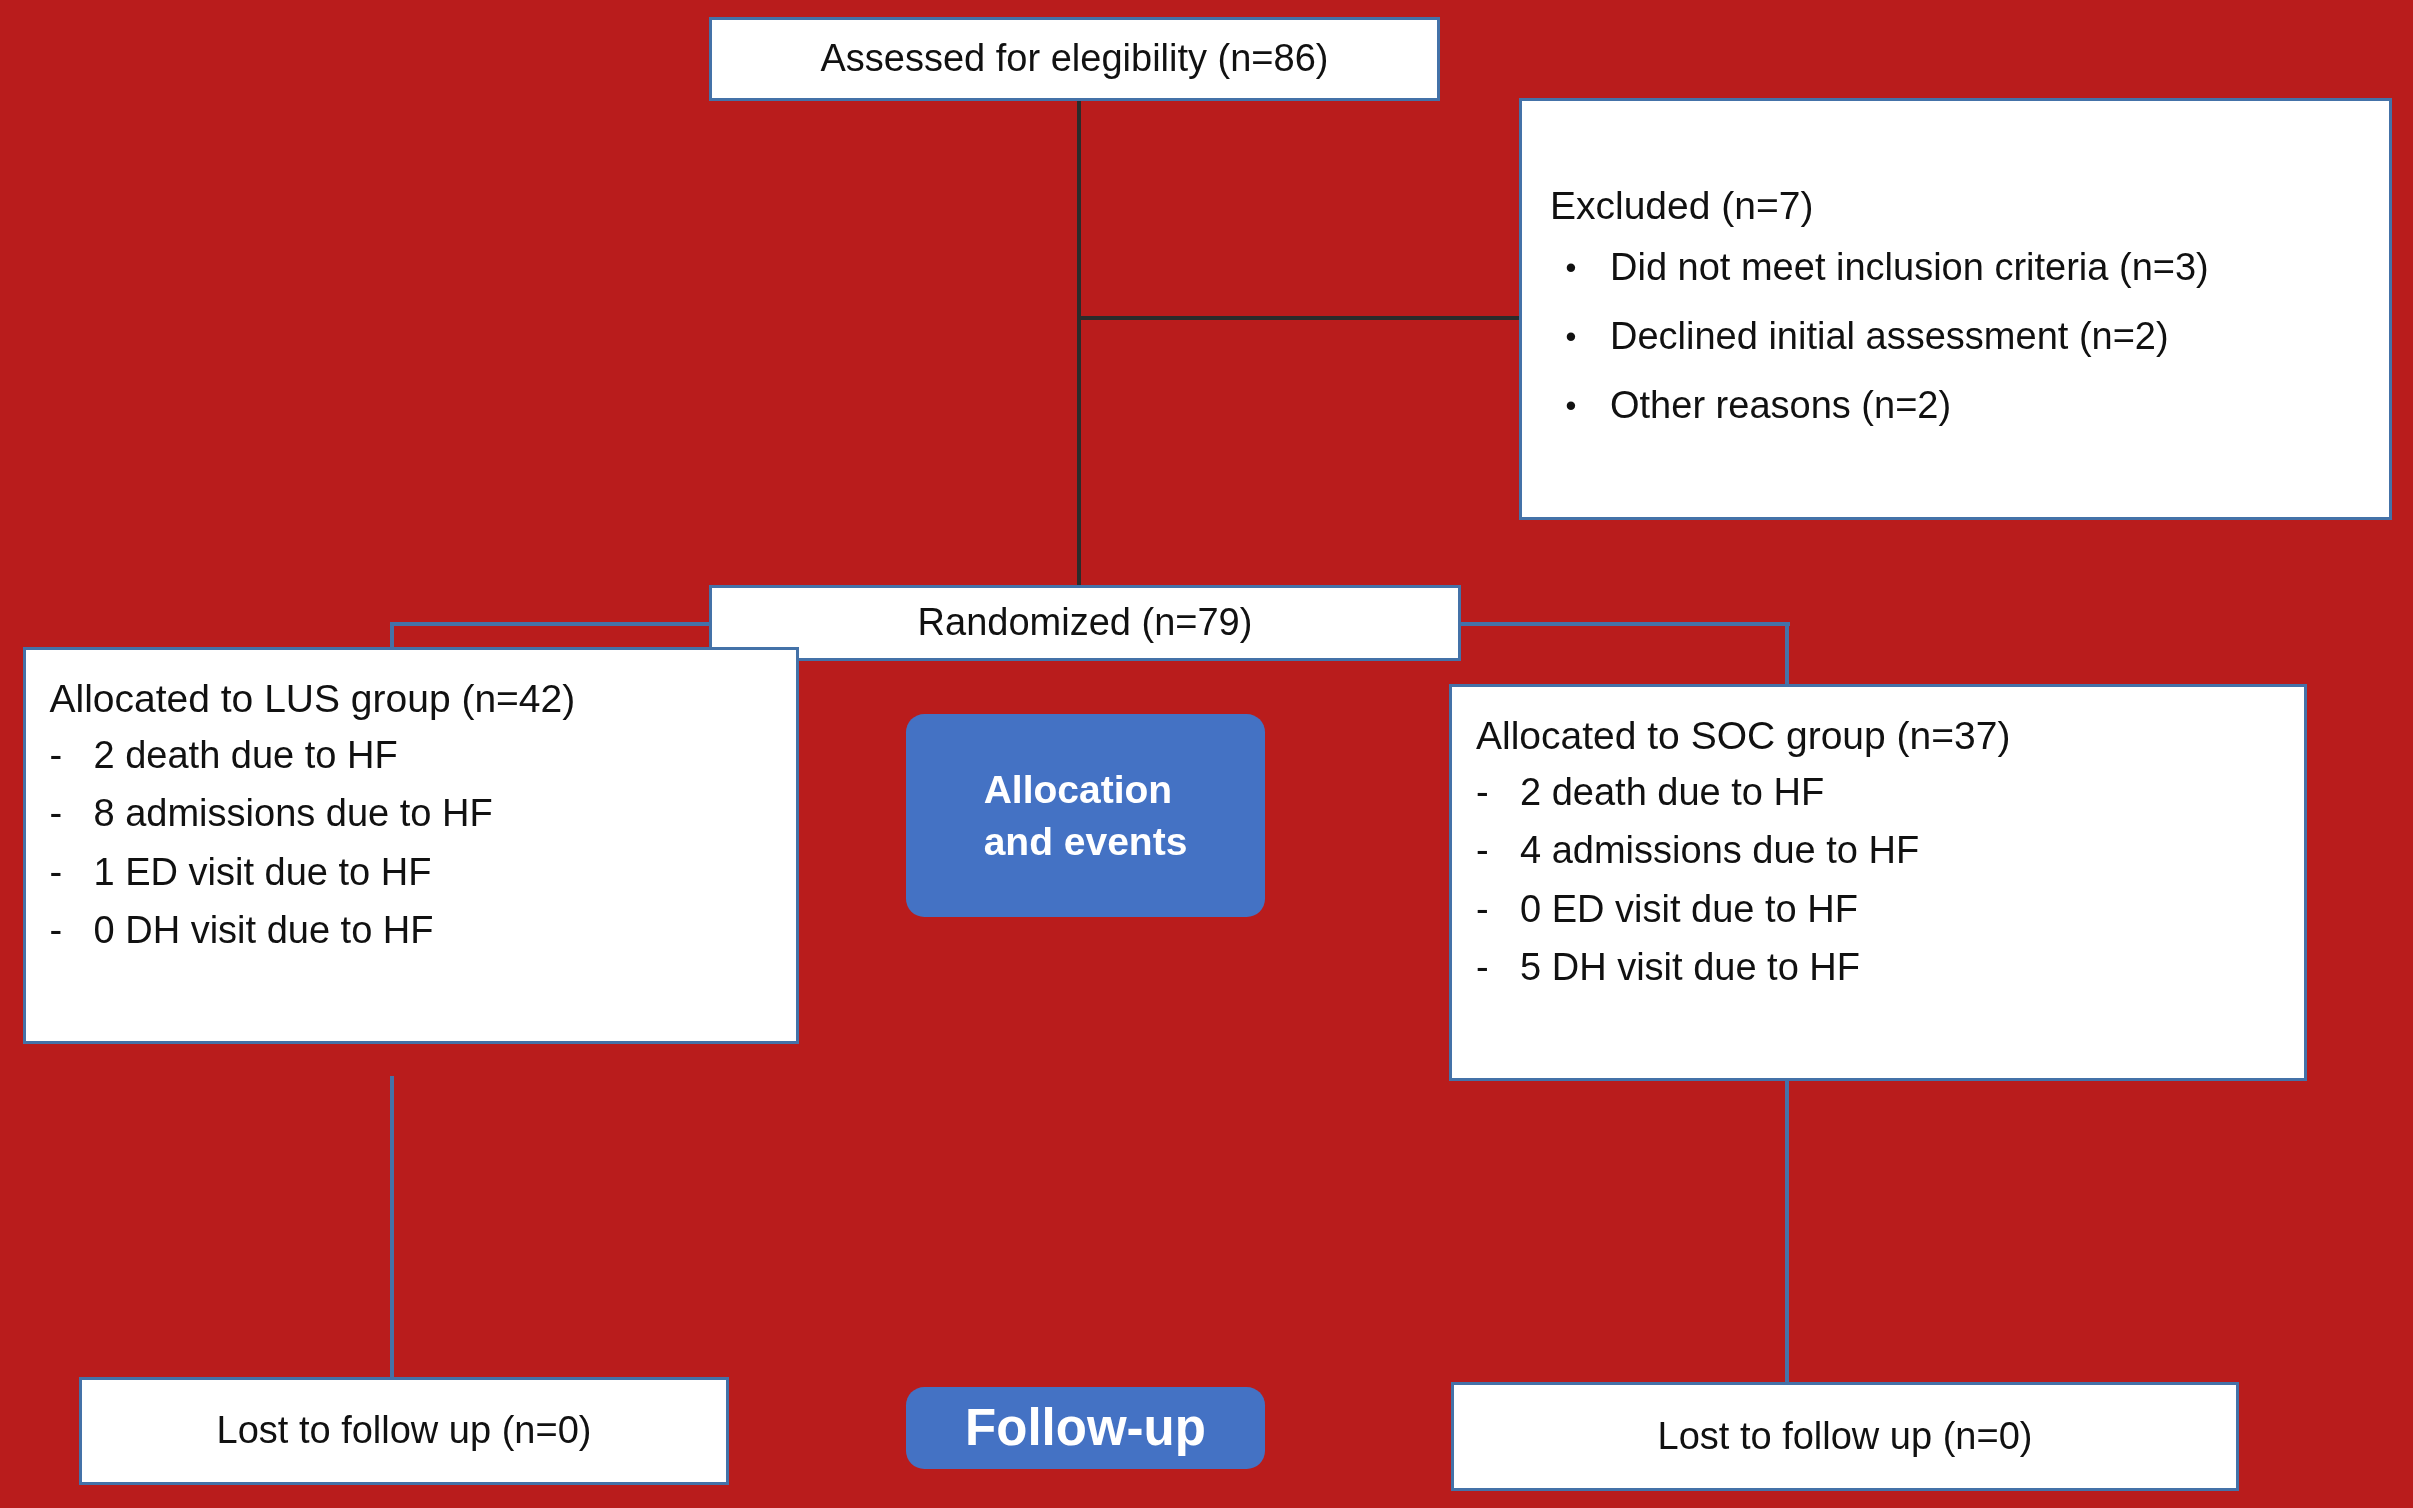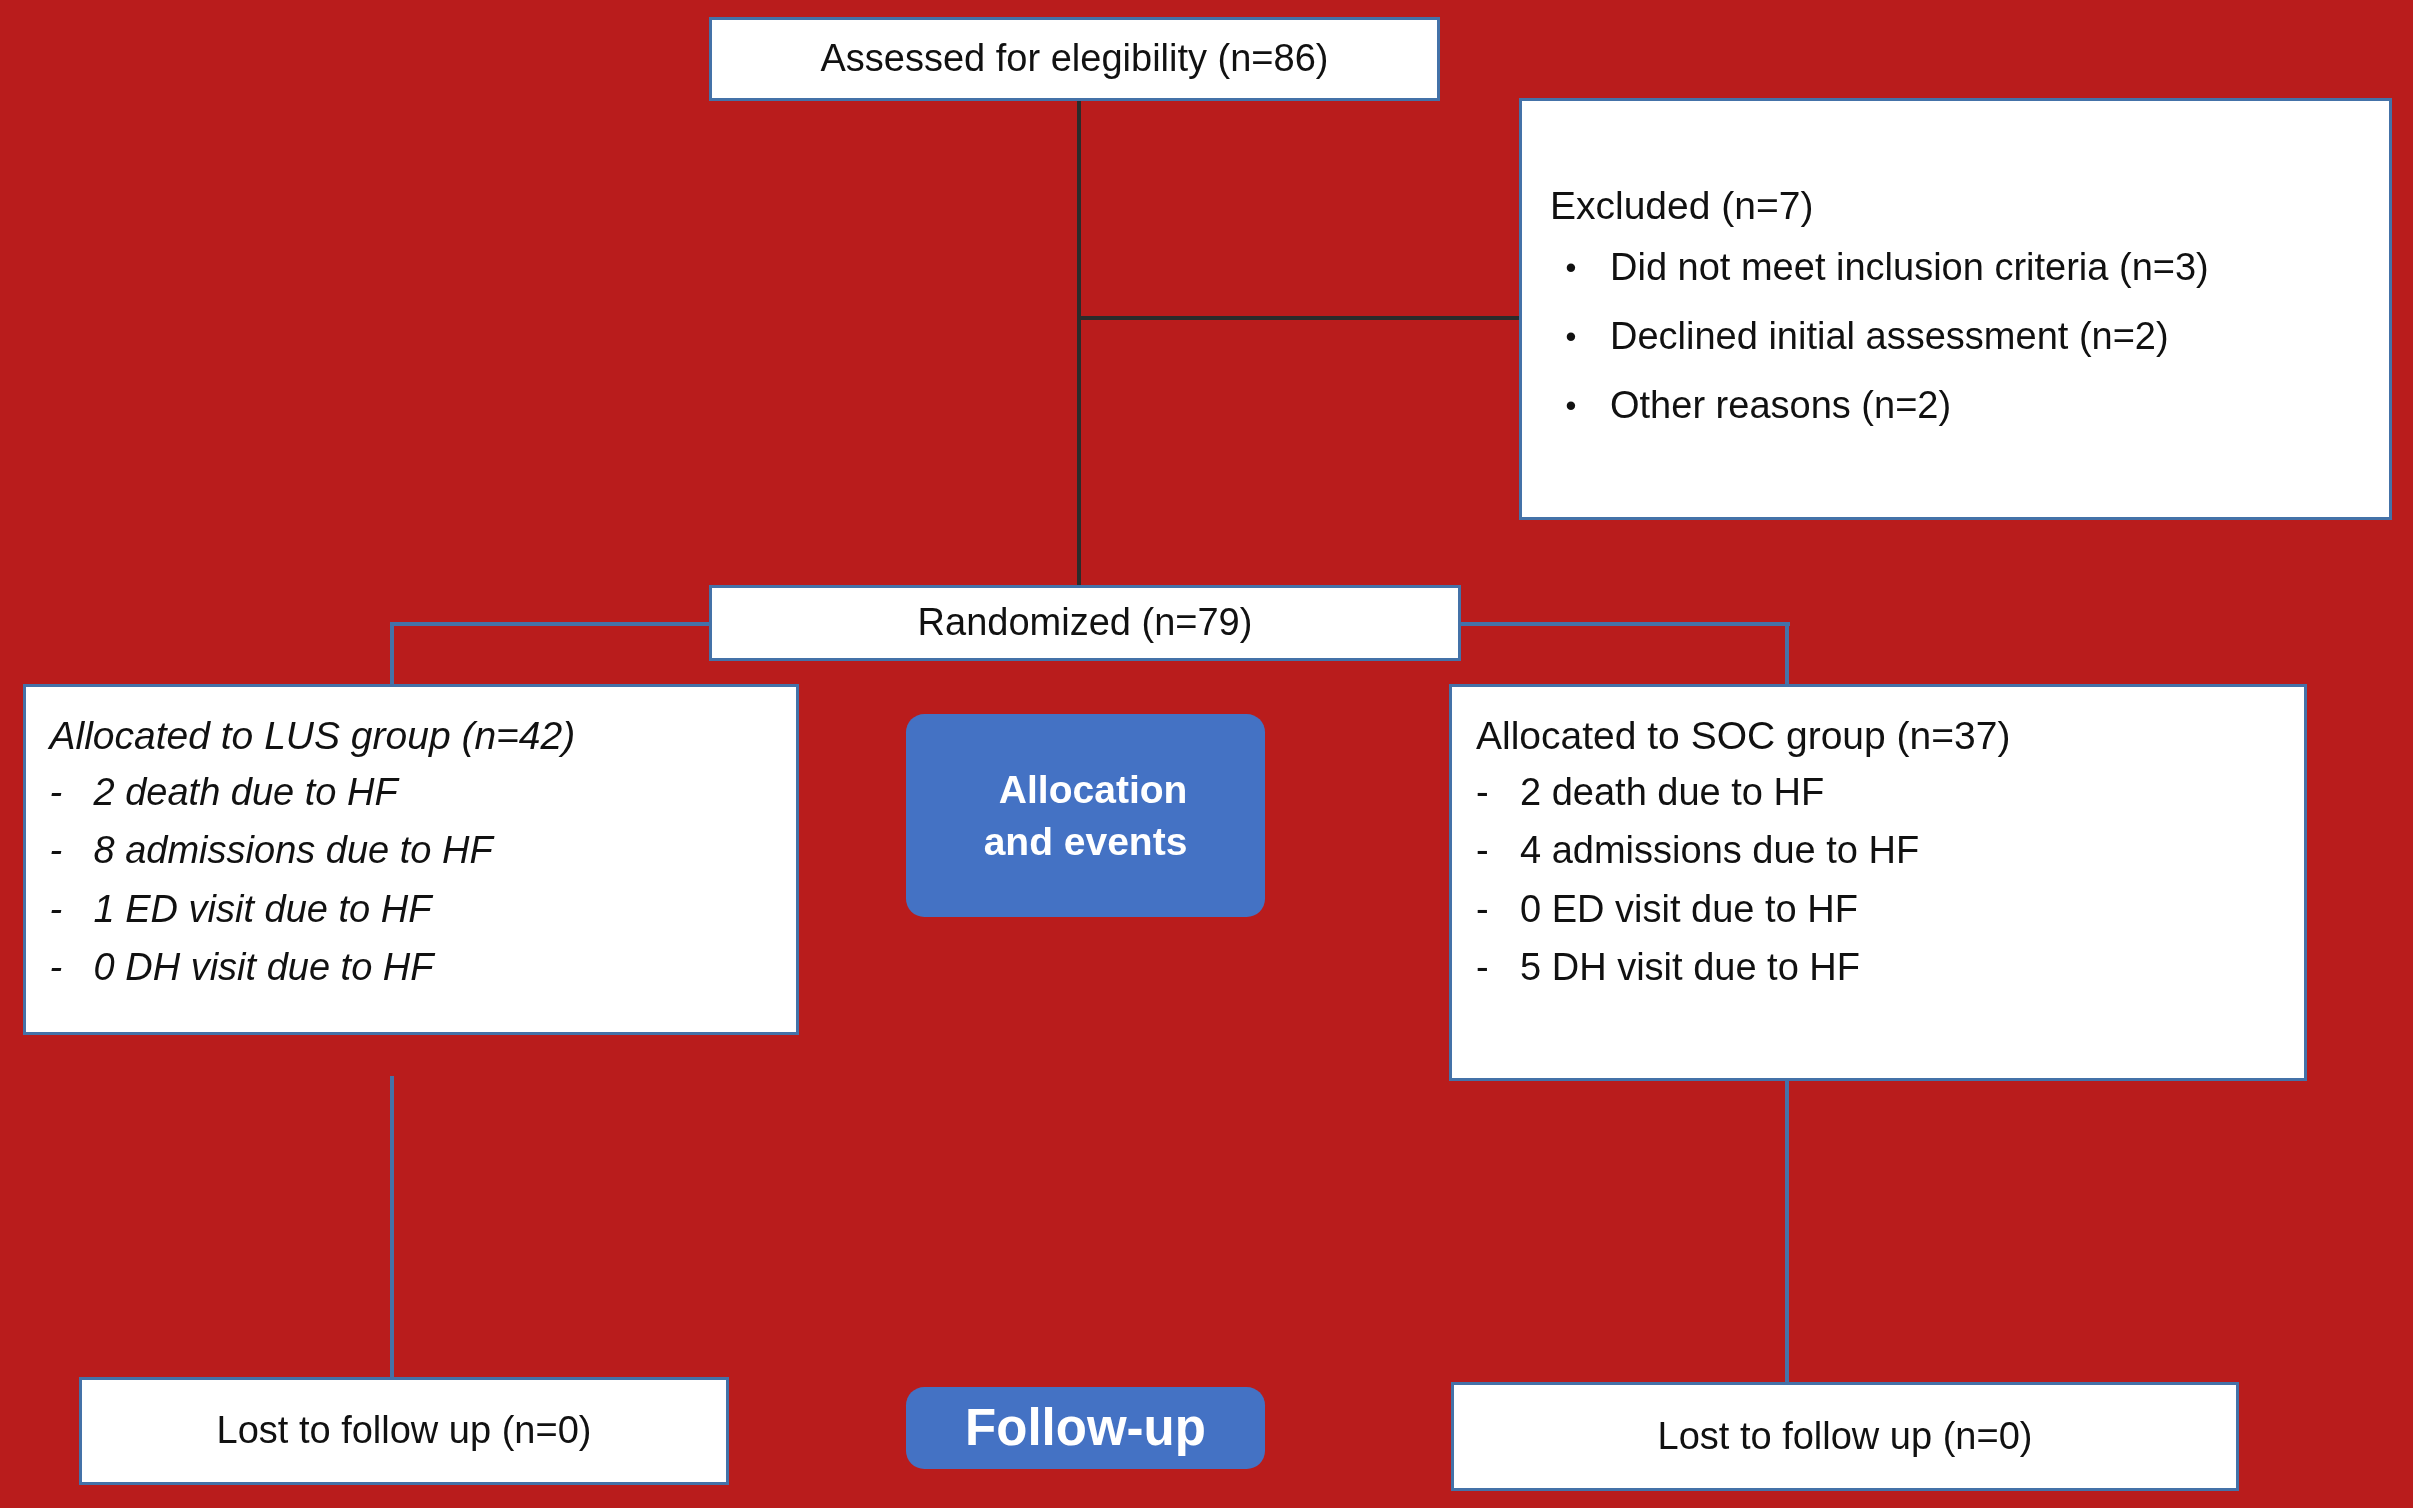--- a/index.html
+++ b/index.html
@@ -92,21 +92,21 @@
   .badge {
     position: absolute;
     box-sizing: border-box;
     background: #4472c4;
     border-radius: 18.3px;
     color: #ffffff;
     font-weight: bold;
     display: flex;
     align-items: center;
     justify-content: center;
-    text-align: right;
+    text-align: left;
     line-height: 1.32;
     z-index: 6;
   }
 
   
   .line {
     position: absolute;
     z-index: 1;
   }
   .line.v-dark {
@@ -175,21 +175,21 @@
     </div>
   </div>
 
   <div class="badge" style="left:906px; top:714px; width:359px; height:203px; font-size:39px;">
     <div>
       <div>Allocation</div>
       <div>and events</div>
     </div>
   </div>
 
-  <div class="node listbox" style="left:22.5px; top:684px; width:776px; height:351px;font-style:italic;">
+  <div class="node listbox" style="left:22.5px; top:647px; width:776px; height:397px;">
     <div class="title">Allocated to LUS group (n=42)</div>
     <ul>
       <li>
         <span class="marker">-</span>
         <span>2 death due to HF</span>
       </li>
       <li>
         <span class="marker">-</span>
         <span>8 admissions  due to HF</span>
       </li>

